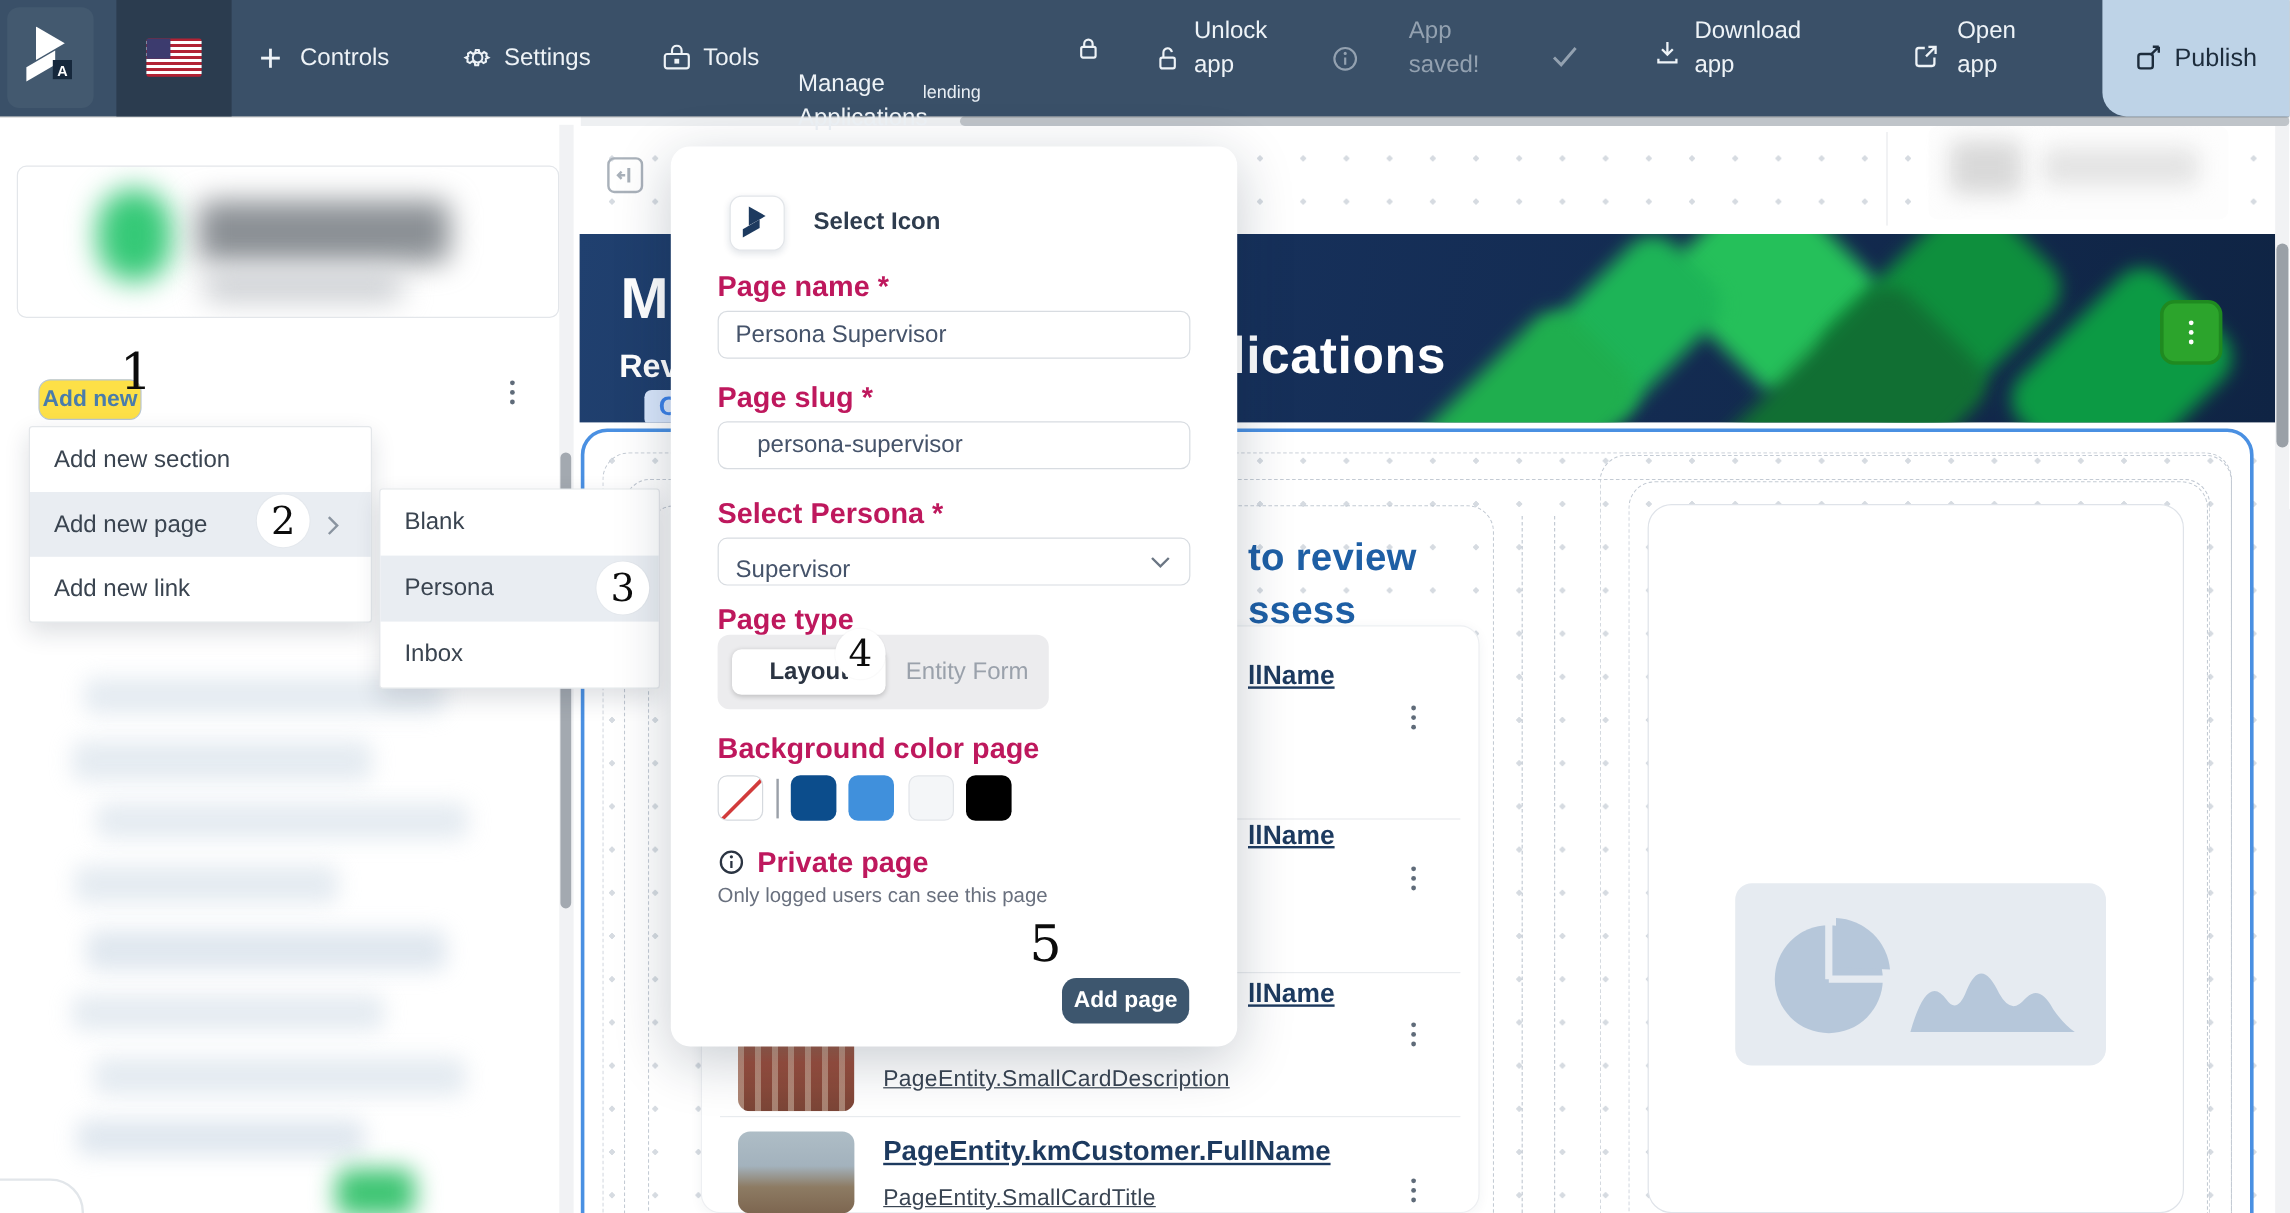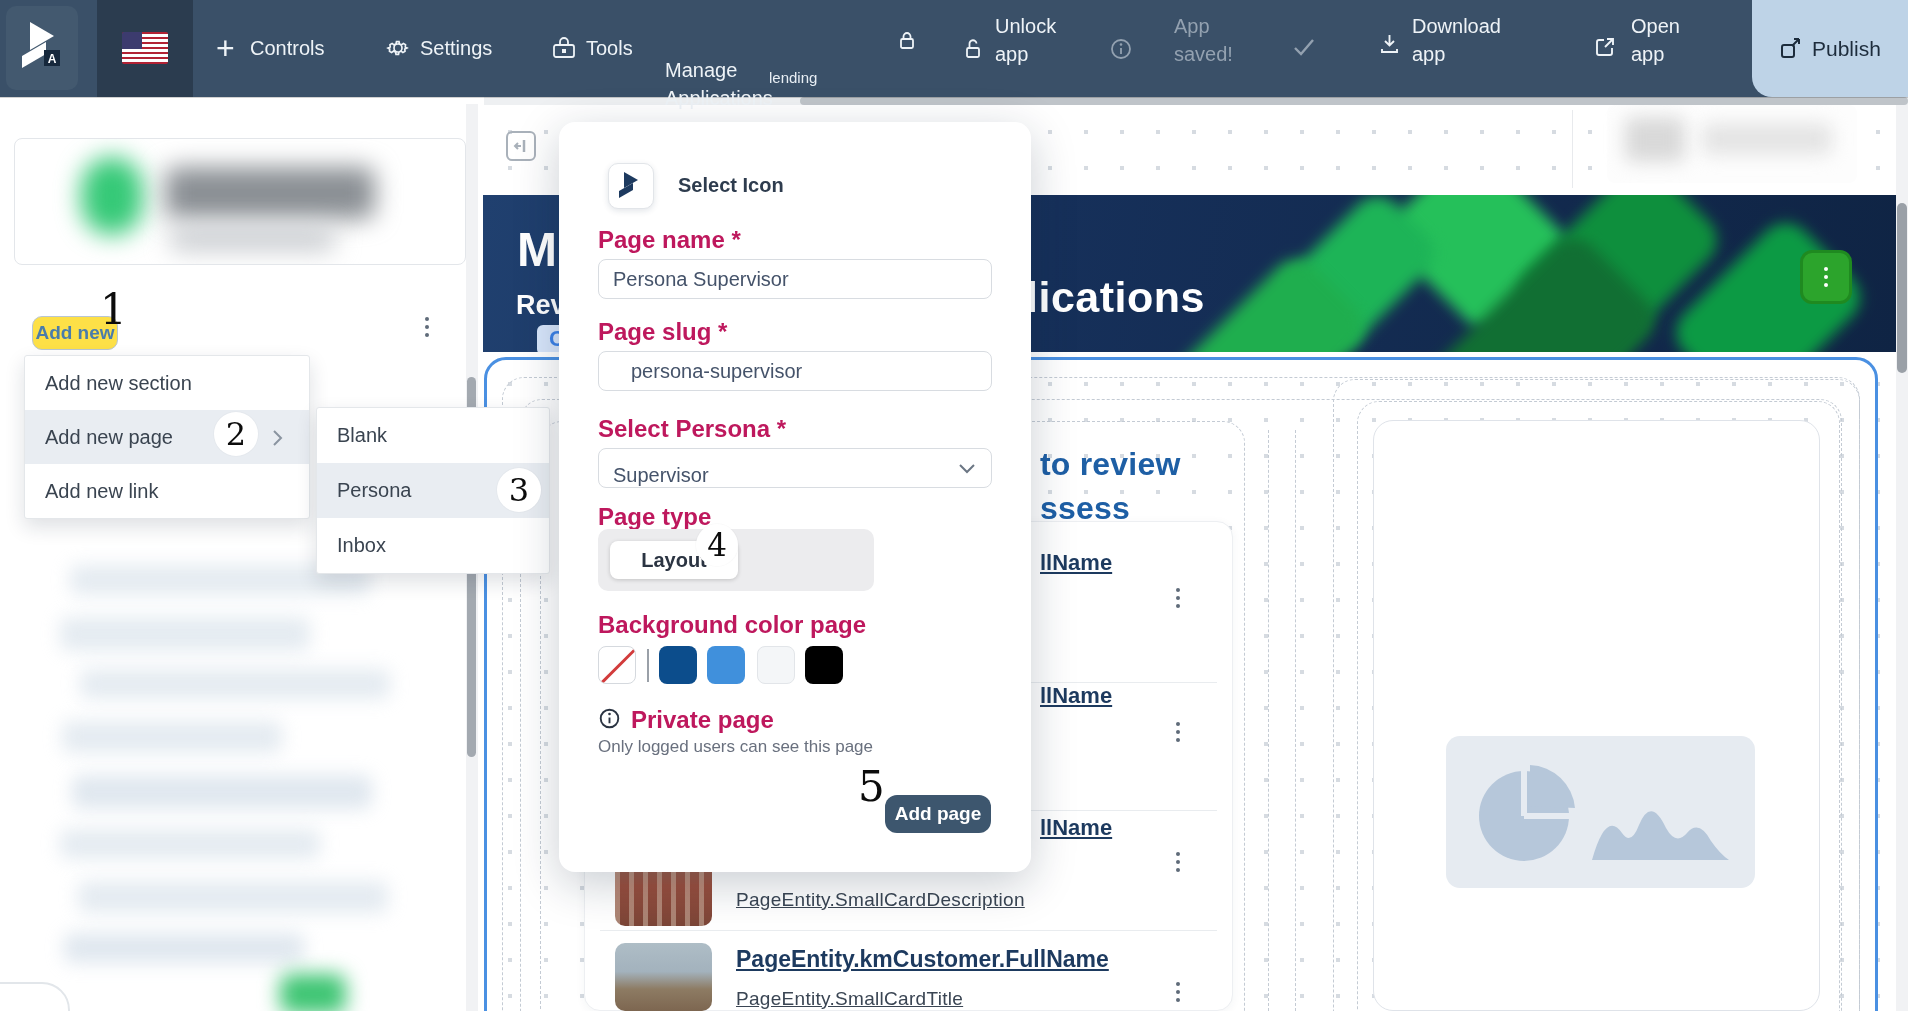--- a/index.html
+++ b/index.html
@@ -76,21 +76,21 @@
   .modal { left:559px; top:122px; width:472px; height:750px; background:#fff; border-radius:16px; box-shadow:0 12px 46px rgba(15,30,55,.22); z-index:50; }
   .m-label { font-weight:700; font-size:24px; color:#be185d; }
   .m-input { border:1px solid #d8dce1; border-radius:8px; width:394px; height:40px; font-size:20px; color:#45536a; padding:0 14px; font-family:"Liberation Sans",sans-serif; background:#fff; }
   .icon-tile { width:46px; height:46px; border:1px solid #e2e5e9; border-radius:10px; box-shadow:0 2px 6px rgba(20,40,70,.12); display:flex; align-items:center; justify-content:center; background:#fff; cursor:pointer; }
   .seg { width:276px; height:62px; background:#ececee; border-radius:10px; position:relative; }
   .seg-chip { position:absolute; left:12px; top:12px; width:128px; height:38px; background:#fff; border-radius:8px; box-shadow:0 1px 4px rgba(0,0,0,.18); display:flex; align-items:center; justify-content:center; font-weight:700; font-size:20px; color:#2b3442; cursor:pointer; }
   .seg-right { position:absolute; right:0; top:0; width:136px; height:62px; display:flex; align-items:center; justify-content:center; color:#9aa1ab; font-size:20px; cursor:pointer; }
   .swatch { position:absolute; width:38px; height:38px; border-radius:8px; cursor:pointer; }
   .swatch.none { background:#fff; border:1px solid #d5d9de; overflow:hidden; }
   .swatch.none:before { content:""; position:absolute; left:-6px; top:17px; width:52px; height:3px; background:#d23b3b; transform:rotate(-45deg); }
-  .add-page-btn { position:absolute; width:106px; height:38px; background:#3d566e; border-radius:12px; color:#fff; font-weight:700; font-size:19px; display:flex; align-items:center; justify-content:center; cursor:pointer; }
+  .add-page-btn { position:absolute; width:106px; height:38px; background:#3d566e; border-radius:12px; color:#fff; font-weight:700; font-size:19px; display:flex; align-items:center; justify-content:center; cursor:pointer;margin-top:20px; }
 
   
   .anno { font-family:"DejaVu Serif", serif; color:#0c0c0c; z-index:60; }
   .anno-circ { background:#fff; border-radius:50%; width:44px; height:44px; display:flex; align-items:center; justify-content:center; box-shadow:0 0 0 1px rgba(0,0,0,.02); }
 
   .collapse-icon { left:506px; top:131px; width:30px; height:30px; border:2.5px solid #a9b1ba; border-radius:6px; display:flex; align-items:center; justify-content:center; }
 </style>
 </head>
 <body>
 
@@ -351,20 +351,23 @@
       <svg style="position:absolute; right:16px; top:15px;" width="16" height="10" viewBox="0 0 16 10">
           <polyline points="1,1 8,8 15,1" fill="none" stroke="#6b7684" stroke-width="2"></polyline>
         </svg>
     </div>
 
     <span class="abs m-label" style="left:39px; top:381px;">Page type</span>
     <div class="abs seg" style="left:39px; top:407px;">
       <div class="seg-chip">
           <span>Layout</span>
         </div>
+      <div class="seg-right">
+          <span>Entity Form</span>
+        </div>
     </div>
 
     <span class="abs m-label" style="left:39px; top:489px;">Background color page</span>
     <div class="swatch none" style="left:39px; top:524px;"></div>
     <div class="abs" style="left:88px; top:527px; width:2px; height:33px; background:#9aa0a8;"></div>
     <div class="swatch" style="left:100px; top:524px; background:#0c4d8c;"></div>
     <div class="swatch" style="left:148px; top:524px; background:#4090dc;"></div>
     <div class="swatch" style="left:198px; top:524px; background:#f4f6f8; border:1px solid #e2e5e9;"></div>
     <div class="swatch" style="left:246px; top:524px; background:#000000;"></div>
 

